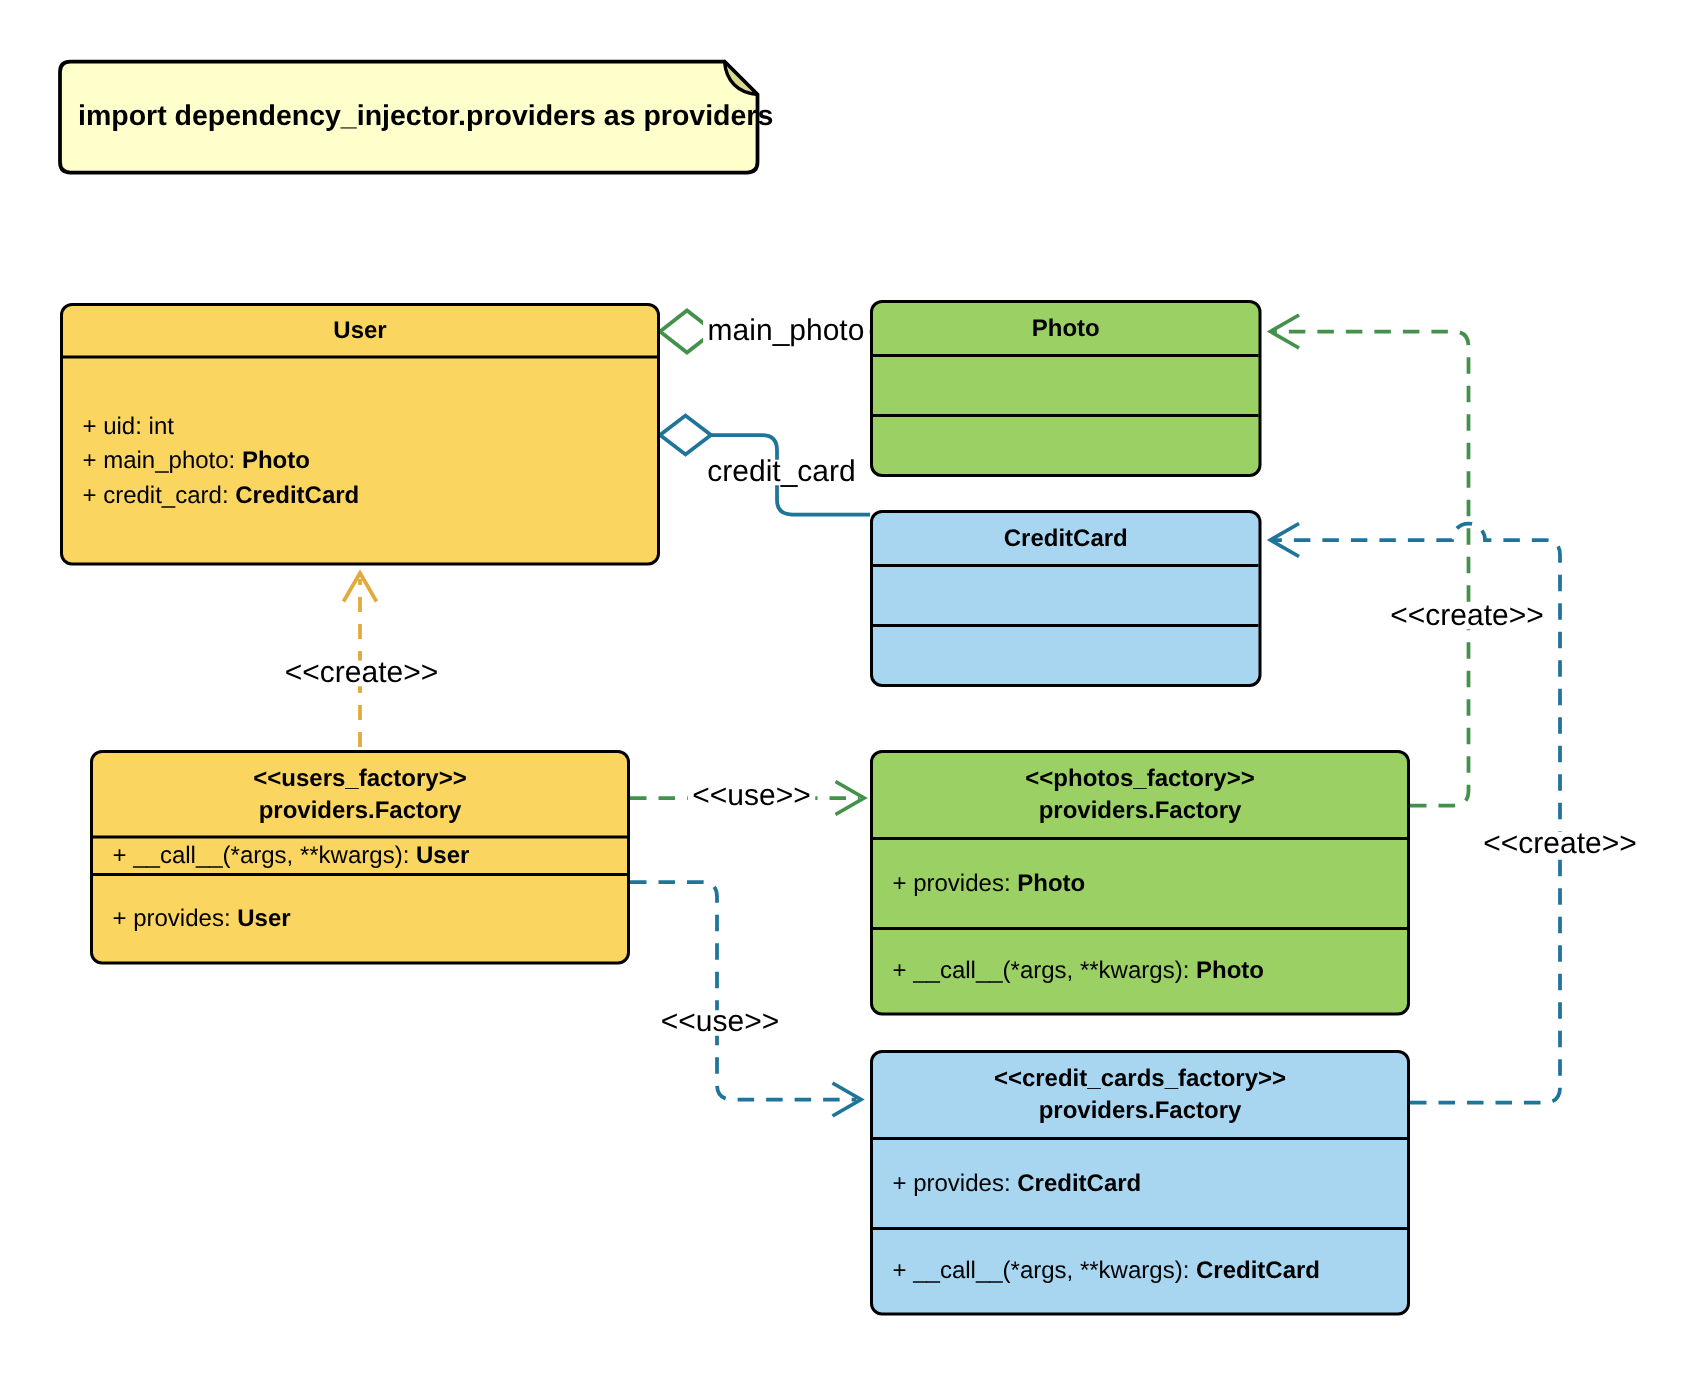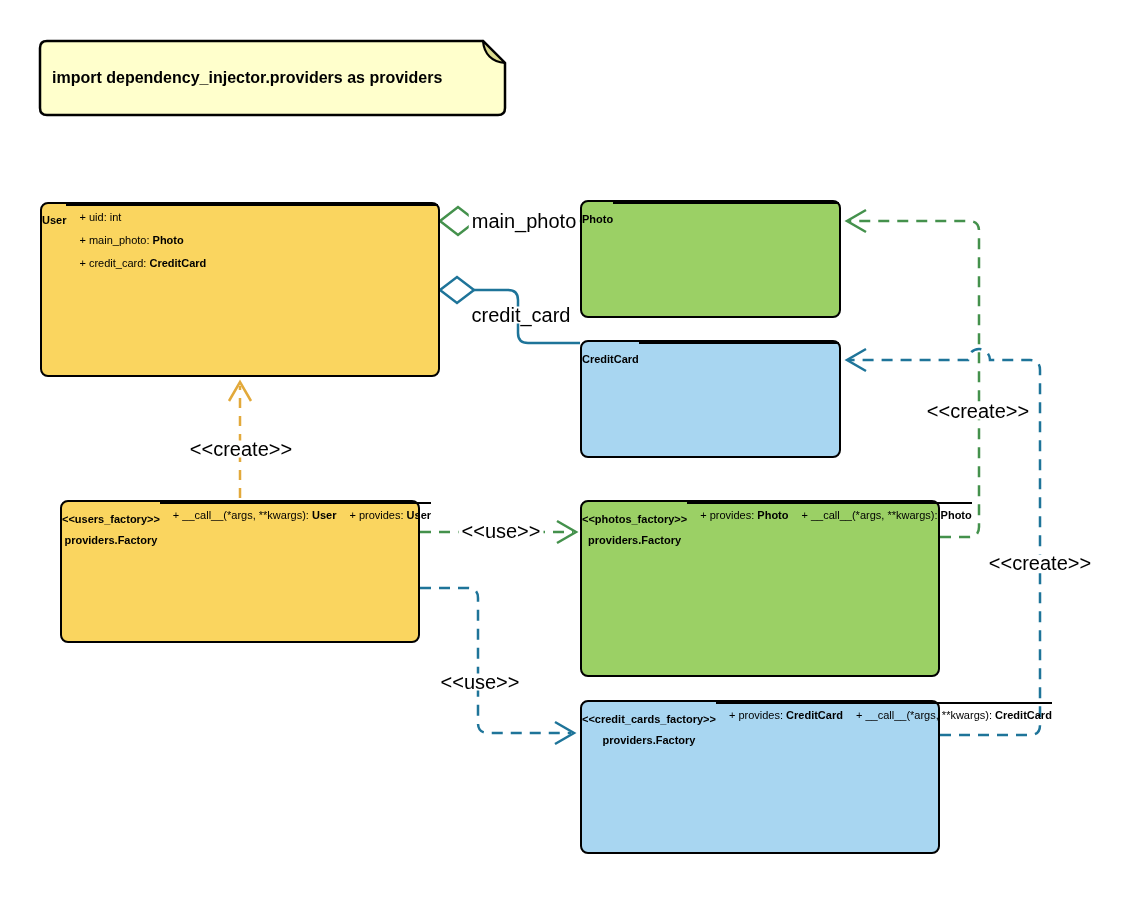--- a/index.html
+++ b/index.html
@@ -1,33 +1,33 @@
 <!DOCTYPE html>
 <html><head>
 <meta charset="utf-8">
 <style>
   html,body{margin:0;padding:0;background:#fff;}
   #canvas{position:relative;width:1126px;height:920px;background:#fff;overflow:hidden;
           font-family:"Liberation Sans",sans-serif;color:#000;}
   svg.layer{position:absolute;left:0;top:0;z-index:1;}
   
   .cls{position:absolute;z-index:2;box-sizing:border-box;border:2px solid #000;border-radius:8px;
-       display:flex;flex-direction:row;font-size:11px;}
+       display:flex;flex-direction:column;font-size:16px;}
   .ttl{display:flex;flex-direction:column;justify-content:center;align-items:center;
        font-weight:bold;text-align:center;line-height:21px;}
   .sec{border-top:2px solid #000;}
-  .mem{display:flex;flex-direction:column;justify-content:flex-start;padding-left:13px;}
+  .mem{display:flex;flex-direction:column;justify-content:center;padding-left:13px;}
   .mline{line-height:23px;white-space:nowrap;}
   .mline b{font-weight:bold;}
   .fill-yellow{background:#FAD55F;}
   .fill-green{background:#9BD065;}
   .fill-blue{background:#A8D6F1;}
   
   #note-text{position:absolute;left:52px;top:41px;width:446px;height:74px;z-index:2;
-             display:flex;align-items:center;font-size:16px;font-weight:bold;white-space:nowrap;}
+             display:flex;align-items:center;font-size:19px;font-weight:bold;white-space:nowrap;}
   
   .elabel{position:absolute;z-index:3;transform:translate(-50%,-50%);background:#fff;
           padding:0 3px;font-size:20px;line-height:17px;white-space:nowrap;}
 </style>
 </head>
 <body>
 
 <div id="canvas">
 
   <svg class="layer" width="1126" height="920" viewBox="0 0 1126 920">
@@ -121,21 +121,21 @@
       <div>providers.Factory</div>
     </div>
     <div class="sec mem" style="height:58px">
       <div class="mline"><span>+ provides: </span><b>Photo</b></div>
     </div>
     <div class="sec mem" style="flex:1">
       <div class="mline"><span>+ __call__(*args, **kwargs): </span><b>Photo</b></div>
     </div>
   </div>
 
-  <div class="cls fill-blue" style="left:580px;top:700px;width:360px;height:154px">
+  <div class="cls fill-blue" style="left:580px;top:700px;width:360px;height:177px">
     <div class="ttl" style="height:56px">
       <div>&lt;&lt;credit_cards_factory&gt;&gt;</div>
       <div>providers.Factory</div>
     </div>
     <div class="sec mem" style="height:58px">
       <div class="mline"><span>+ provides: </span><b>CreditCard</b></div>
     </div>
     <div class="sec mem" style="flex:1">
       <div class="mline"><span>+ __call__(*args, **kwargs): </span><b>CreditCard</b></div>
     </div>

